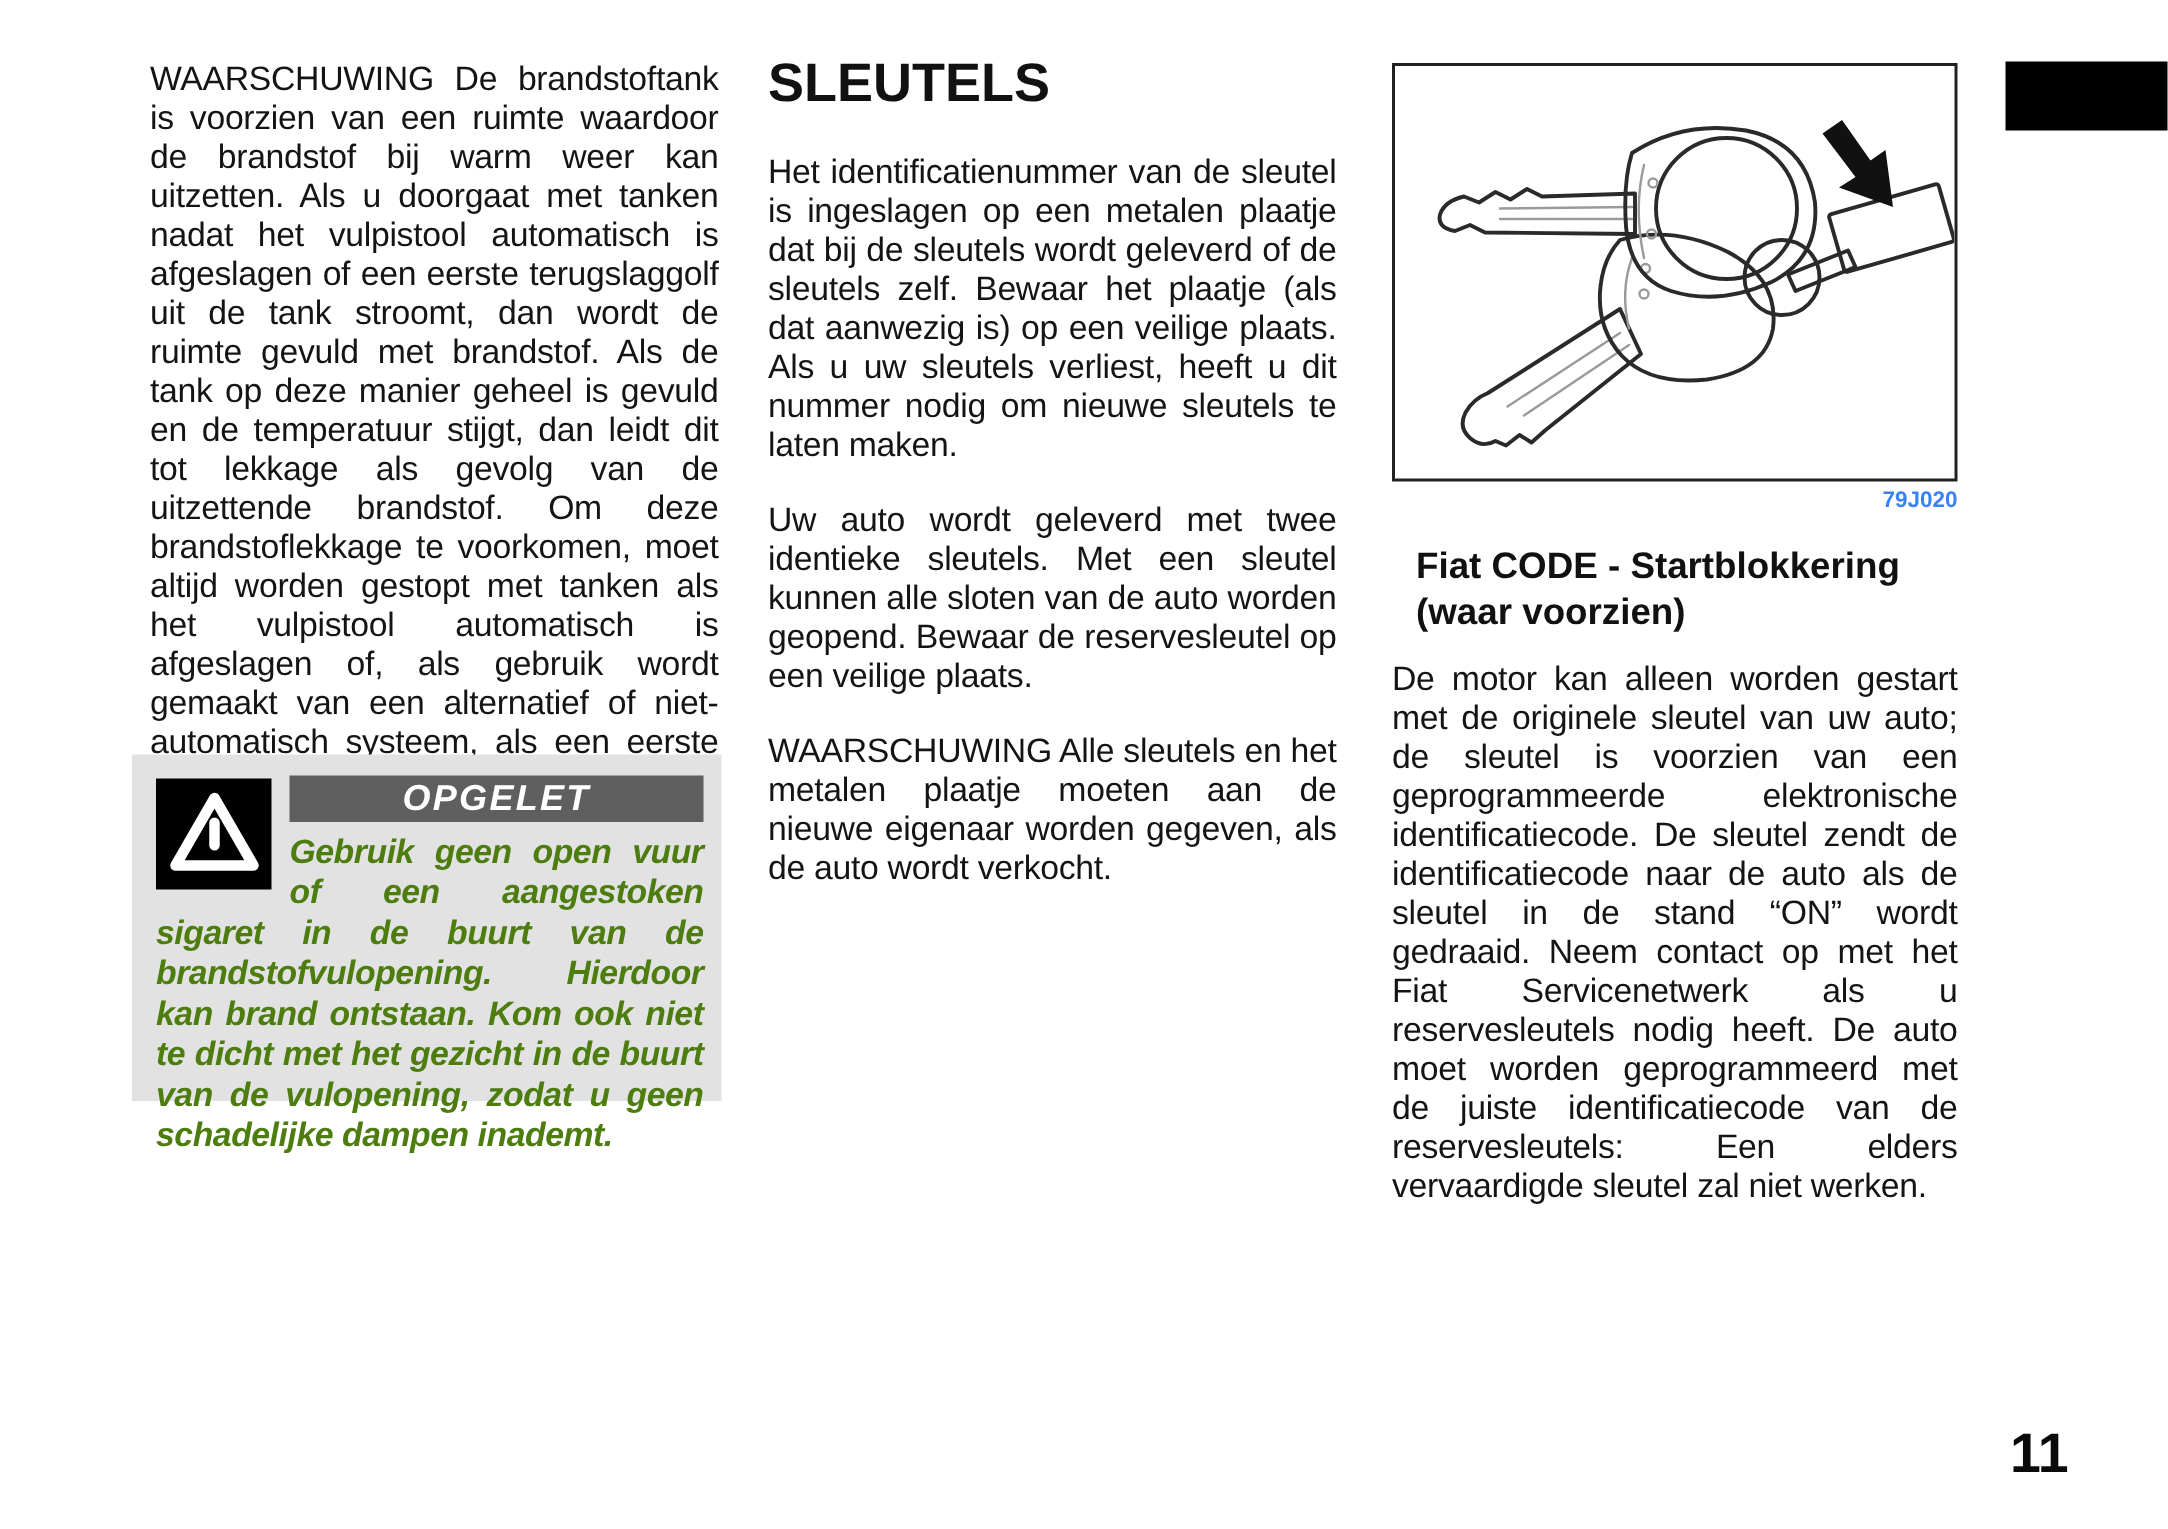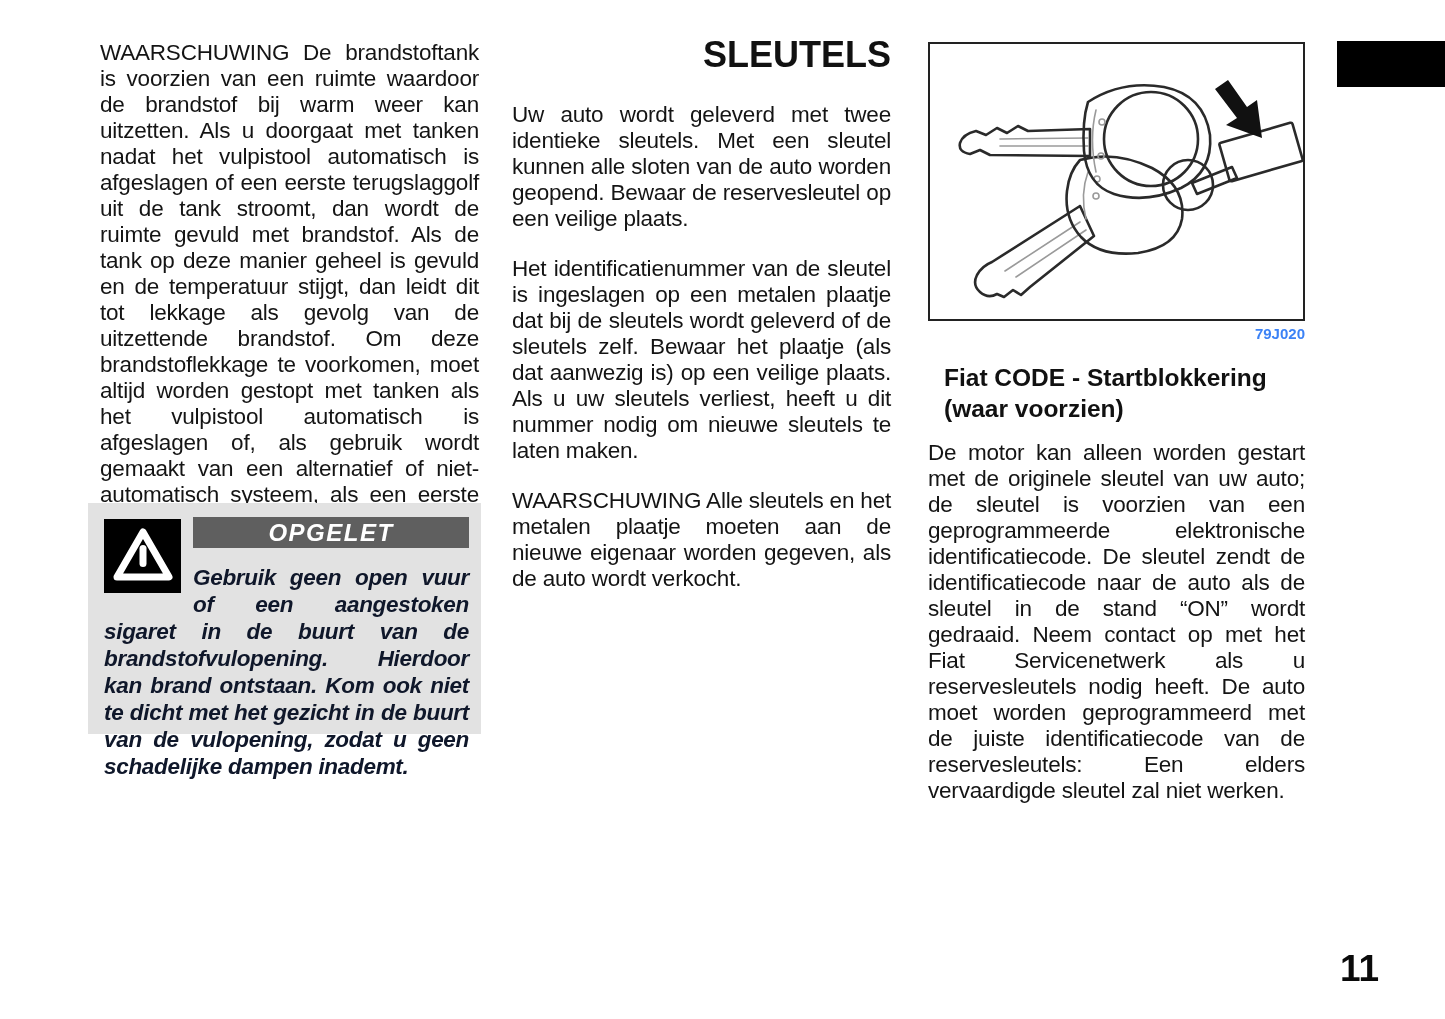--- a/index.html
+++ b/index.html
@@ -20,43 +20,43 @@
     font-size:22.5px; line-height:26px; text-align:justify; color:#141414;
     margin:0 0 24px 0; letter-spacing:-0.2px;
   }
 
   .col-left  { position:absolute; left:100px; top:40px; width:379px; }
   .col-mid   { position:absolute; left:512px; top:34px; width:379px; }
   .col-right { position:absolute; left:928px; top:42px; width:377px; }
 
   .section-title {
     font-size:36px; font-weight:bold; letter-spacing:0px;
-    margin:0 0 26px 0; color:#111;text-align:right;
+    margin:0 0 26px 0; color:#111;
   }
 
   
   .caution-box {
     position:absolute; left:88px; top:503px; width:393px; height:231px;
     background:#e2e2e2; box-sizing:border-box; padding:14px 12px 10px 16px;
   }
   .caution-icon {
     float:left; width:77px; height:74px; background:#000;
     margin:2px 12px 4px 0;
     display:flex; align-items:center; justify-content:center;
   }
   .caution-title-bar {
     overflow:hidden; height:31px; background:#5f5f5f;
     display:flex; align-items:center; justify-content:center;
   }
   .caution-title-bar span {
     color:#fff; font-weight:bold; font-style:italic; font-size:24px; letter-spacing:1.5px;
   }
   .caution-text {
-    margin-top:16px; font-weight:bold; font-style:italic;
-    font-size:22.5px; line-height:27px; text-align:justify; color:#0f172a;
+    margin-top:6px; font-weight:bold; font-style:italic;
+    font-size:22.5px; line-height:27px; text-align:justify; color:#4d7c0f;
     letter-spacing:-0.3px;
   }
 
   
   .figure-box {
     width:377px; height:279px; border:2px solid #222; box-sizing:border-box;
     background:#fff; overflow:hidden;
   }
   .figure-caption {
     text-align:right; font-weight:bold; font-size:15px; color:#3b82f6;
@@ -94,22 +94,22 @@
       </svg>
     </div>
     <div class="caution-title-bar">
       <span>OPGELET</span>
     </div>
     <div class="caution-text">Gebruik geen open vuur of een aangestoken sigaret in de buurt van de brandstofvulopening. Hierdoor kan brand ontstaan. Kom ook niet te dicht met het gezicht in de buurt van de vulopening, zodat u geen schadelijke dampen inademt.</div>
   </div>
 
   <div class="col-mid">
     <h1 class="section-title">SLEUTELS</h1>
+    <p class="bodytext">Het identificatienummer van de sleutel is ingeslagen op een metalen plaatje dat bij de sleutels wordt geleverd of de sleutels zelf. Bewaar het plaatje (als dat aanwezig is) op een veilige plaats. Als u uw sleutels verliest, heeft u dit nummer nodig om nieuwe sleutels te laten maken.</p>
     <p class="bodytext">Uw auto wordt geleverd met twee identieke sleutels. Met een sleutel kunnen alle sloten van de auto worden geopend. Bewaar de reservesleutel op een veilige plaats.</p>
-    <p class="bodytext">Het identificatienummer van de sleutel is ingeslagen op een metalen plaatje dat bij de sleutels wordt geleverd of de sleutels zelf. Bewaar het plaatje (als dat aanwezig is) op een veilige plaats. Als u uw sleutels verliest, heeft u dit nummer nodig om nieuwe sleutels te laten maken.</p>
     <p class="bodytext">WAARSCHUWING Alle sleutels en het metalen plaatje moeten aan de nieuwe eigenaar worden gegeven, als de auto wordt verkocht.</p>
   </div>
 
   <div class="col-right">
 
     <div class="figure-box">
       <svg width="373" height="275" viewBox="0 0 373 275">
 
         <path class="ln" fill="#ffffff" d="M150,162 L62,218 Q52,222 47,231 Q42,241 50,248 Q58,255 67,250 L74,253 L83,246 L91,251 L100,243 L164,192 Z"></path>
         <line class="thin" x1="150" y1="178" x2="75" y2="227"></line>

